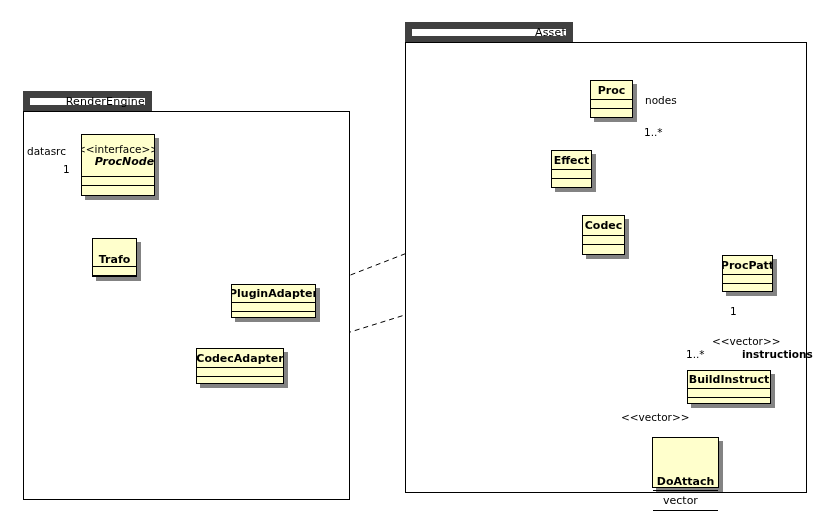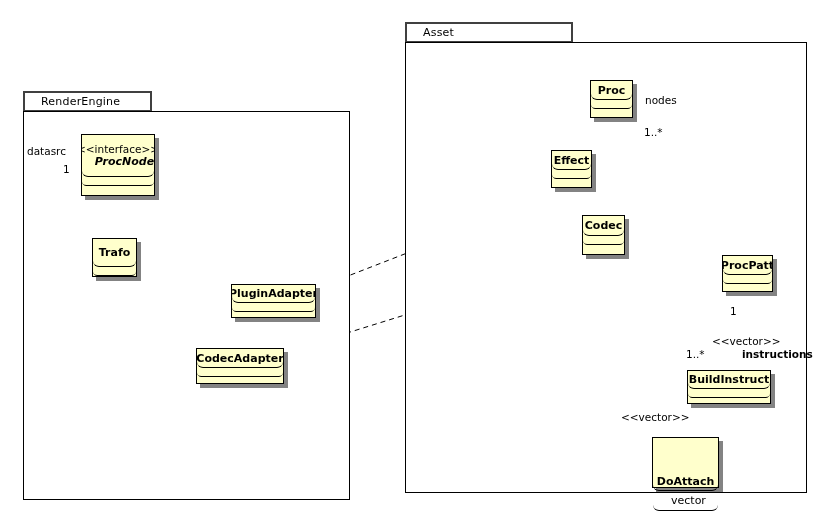--- a/index.html
+++ b/index.html
@@ -24,25 +24,25 @@
     height: 513px;
   }
 
   
   .pkg {
     position: absolute;
   }
   .pkg-tab {
     position: absolute;
     box-sizing: border-box;
-    border: 2px solid #404040;
+    border: 7px solid #404040;
     background: #ffffff;
     display: flex;
     align-items: center;
-    justify-content: flex-start;
+    justify-content: flex-end;
     font-size: 11px;
     color: #000000;
     letter-spacing: .2px;
     padding-left: 16px;
   }
   .pkg-body {
     position: absolute;
     box-sizing: border-box;
     border: 1px solid #000000;
     background: #ffffff;
@@ -53,27 +53,26 @@
     position: absolute;
     box-sizing: border-box;
     background: #ffffcc;
     border: 1px solid #000000;
     box-shadow: 4px 4px 0 0 rgba(90,90,90,.75);
     z-index: 5;
   }
   .cls-comp {
     box-sizing: border-box;
     border-bottom: 1px solid #000000;
-    padding: 0 18px;
+    padding: 0 10px;
     display: flex;
     align-items: center;
     justify-content: center;
     white-space: nowrap;
     overflow: hidden;
-    border-radius: 6px;
   }
   .cls-comp:last-child {
     border-bottom: none;
   }
   .cls-name {
     font-size: 11px;
     font-weight: bold;
     color: #000000;
   }
   .cls-stereo {
@@ -194,21 +193,21 @@
   <div class="cls" style="left:81px; top:134px; width:74px; height:62px;">
     <div class="cls-comp" style="height:42px; flex-direction:column; justify-content:center;">
       <span class="cls-stereo">&lt;&lt;interface&gt;&gt;</span>
       <span class="cls-name italic">ProcNode</span>
     </div>
     <div class="cls-comp cls-empty" style="height:9px;"></div>
     <div class="cls-comp cls-empty" style="height:9px;"></div>
   </div>
 
   <div class="cls" style="left:92px; top:238px; width:45px; height:39px;">
-    <div class="cls-comp" style="height:28px;">
+    <div class="cls-comp" style="height:28px;align-items:flex-end;">
       <span class="cls-name">Trafo</span>
     </div>
     <div class="cls-comp cls-empty" style="height:9px;"></div>
     <div class="cls-comp cls-empty" style="height:9px;"></div>
   </div>
 
   <div class="cls" style="left:231px; top:284px; width:85px; height:34px;">
     <div class="cls-comp" style="height:18px;">
       <span class="cls-name">PluginAdapter</span>
     </div>

